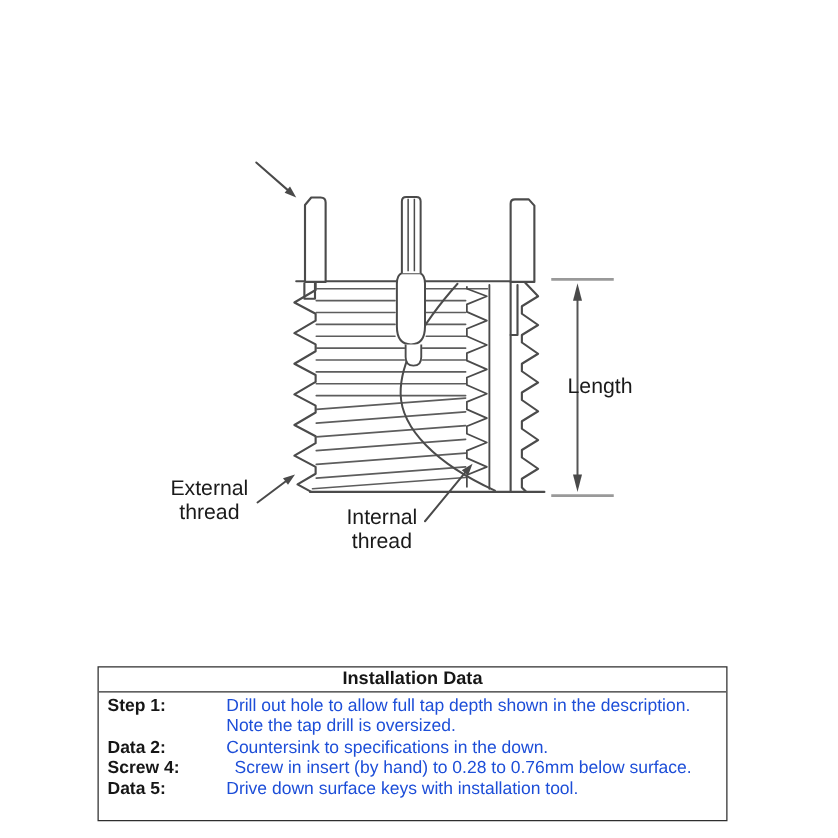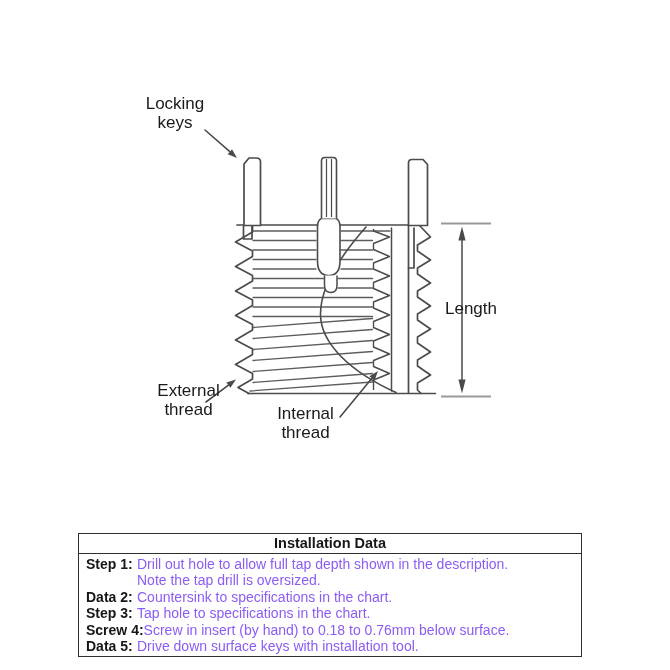--- a/index.html
+++ b/index.html
@@ -5,38 +5,38 @@
   html,body{margin:0;padding:0;background:#fff;}
   .canvas{
     position:relative;width:670px;height:670px;background:#ffffff;overflow:hidden;
     font-family:"Liberation Sans","DejaVu Sans",sans-serif;color:#1c1c1c;
   }
   svg{position:absolute;left:0;top:0;}
   .dlabel{
     position:absolute;font-size:17px;line-height:18.5px;text-align:center;
     white-space:pre-line;color:#1a1a1a;letter-spacing:0px;
   }
-  .dlabel.left{text-align:center;}
+  .dlabel.left{text-align:right;}
   
   .itable{
     position:absolute;left:78px;top:533px;width:504px;height:124px;
     border:1.6px solid #2e2e2e;box-sizing:border-box;background:#fff;overflow:hidden;
   }
   .itable-header{
     font-size:14.5px;font-weight:bold;text-align:center;color:#161616;
     padding:1px 0 2px 0;border-bottom:1.6px solid #2e2e2e;
   }
   .itable-body{padding:2px 5px 0 7px;}
-  .itable-row{display:flex;align-items:flex-start;}
+  .itable-row{display:flex;align-items:flex-start;gap:44px;}
   .step-label{
     flex:0 0 51px;font-size:14px;font-weight:bold;color:#161616;line-height:16.4px;
     white-space:nowrap;
   }
   .step-text{
-    flex:1;font-size:14px;color:#8b5cf6;line-height:16.4px;white-space:pre-line;
+    flex:1;font-size:14px;color:#1d4ed8;line-height:16.4px;white-space:pre-line;
   }
 </style>
 </head>
 <body>
 
 <div class="canvas">
 
   <svg width="670" height="530" viewBox="0 0 670 530">
 
     <g fill="none" stroke="#4b4b4b" stroke-width="1.7" stroke-linejoin="round" stroke-linecap="round">
@@ -119,50 +119,44 @@
         <line x1="206" y1="402" x2="228.4" y2="385.2"></line>
         <polygon points="236,379.5 230.4,387.8 226.4,382.6" stroke="none"></polygon>
       </g>
       <g>
         <line x1="340" y1="417" x2="371.9" y2="378.3"></line>
         <polygon points="378,371 374.5,380.4 369.4,376.2" stroke="none"></polygon>
       </g>
     </g>
   </svg>
 
-  <div class="dlabel" style="left:125px;top:95px;width:100px;">Locking
-keys</div>
 
   <div class="dlabel left" style="left:436px;top:300px;width:70px;">Length</div>
 
-  <div class="dlabel" style="left:141px;top:382px;width:95px;">External
+  <div class="dlabel" style="left:120px;top:382px;width:95px;">External
 thread</div>
 
   <div class="dlabel" style="left:258px;top:405px;width:95px;">Internal
 thread</div>
 
   <div class="itable">
     <div class="itable-header">Installation Data</div>
     <div class="itable-body">
       <div class="itable-row">
         <span class="step-label">Step 1:</span>
         <span class="step-text">Drill out hole to allow full tap depth shown in the description.
 Note the tap drill is oversized.</span>
       </div>
       <div class="itable-row">
         <span class="step-label">Data 2:</span>
-        <span class="step-text">Countersink to specifications in the chart.</span>
-      </div>
-      <div class="itable-row">
-        <span class="step-label">Step 3:</span>
-        <span class="step-text">Tap hole to specifications in the chart.</span>
+        <span class="step-text">Countersink to specifications in the down.</span>
       </div>
       <div class="itable-row">
         <span class="step-label">Screw 4:</span>
-        <span class="step-text">Screw in insert (by hand) to 0.18 to 0.76mm below surface.</span>
+        <span class="step-text">Screw in insert (by hand) to 0.28 to 0.76mm below surface.</span>
       </div>
       <div class="itable-row">
         <span class="step-label">Data 5:</span>
         <span class="step-text">Drive down surface keys with installation tool.</span>
       </div>
     </div>
   </div>
 
 </div>
 

